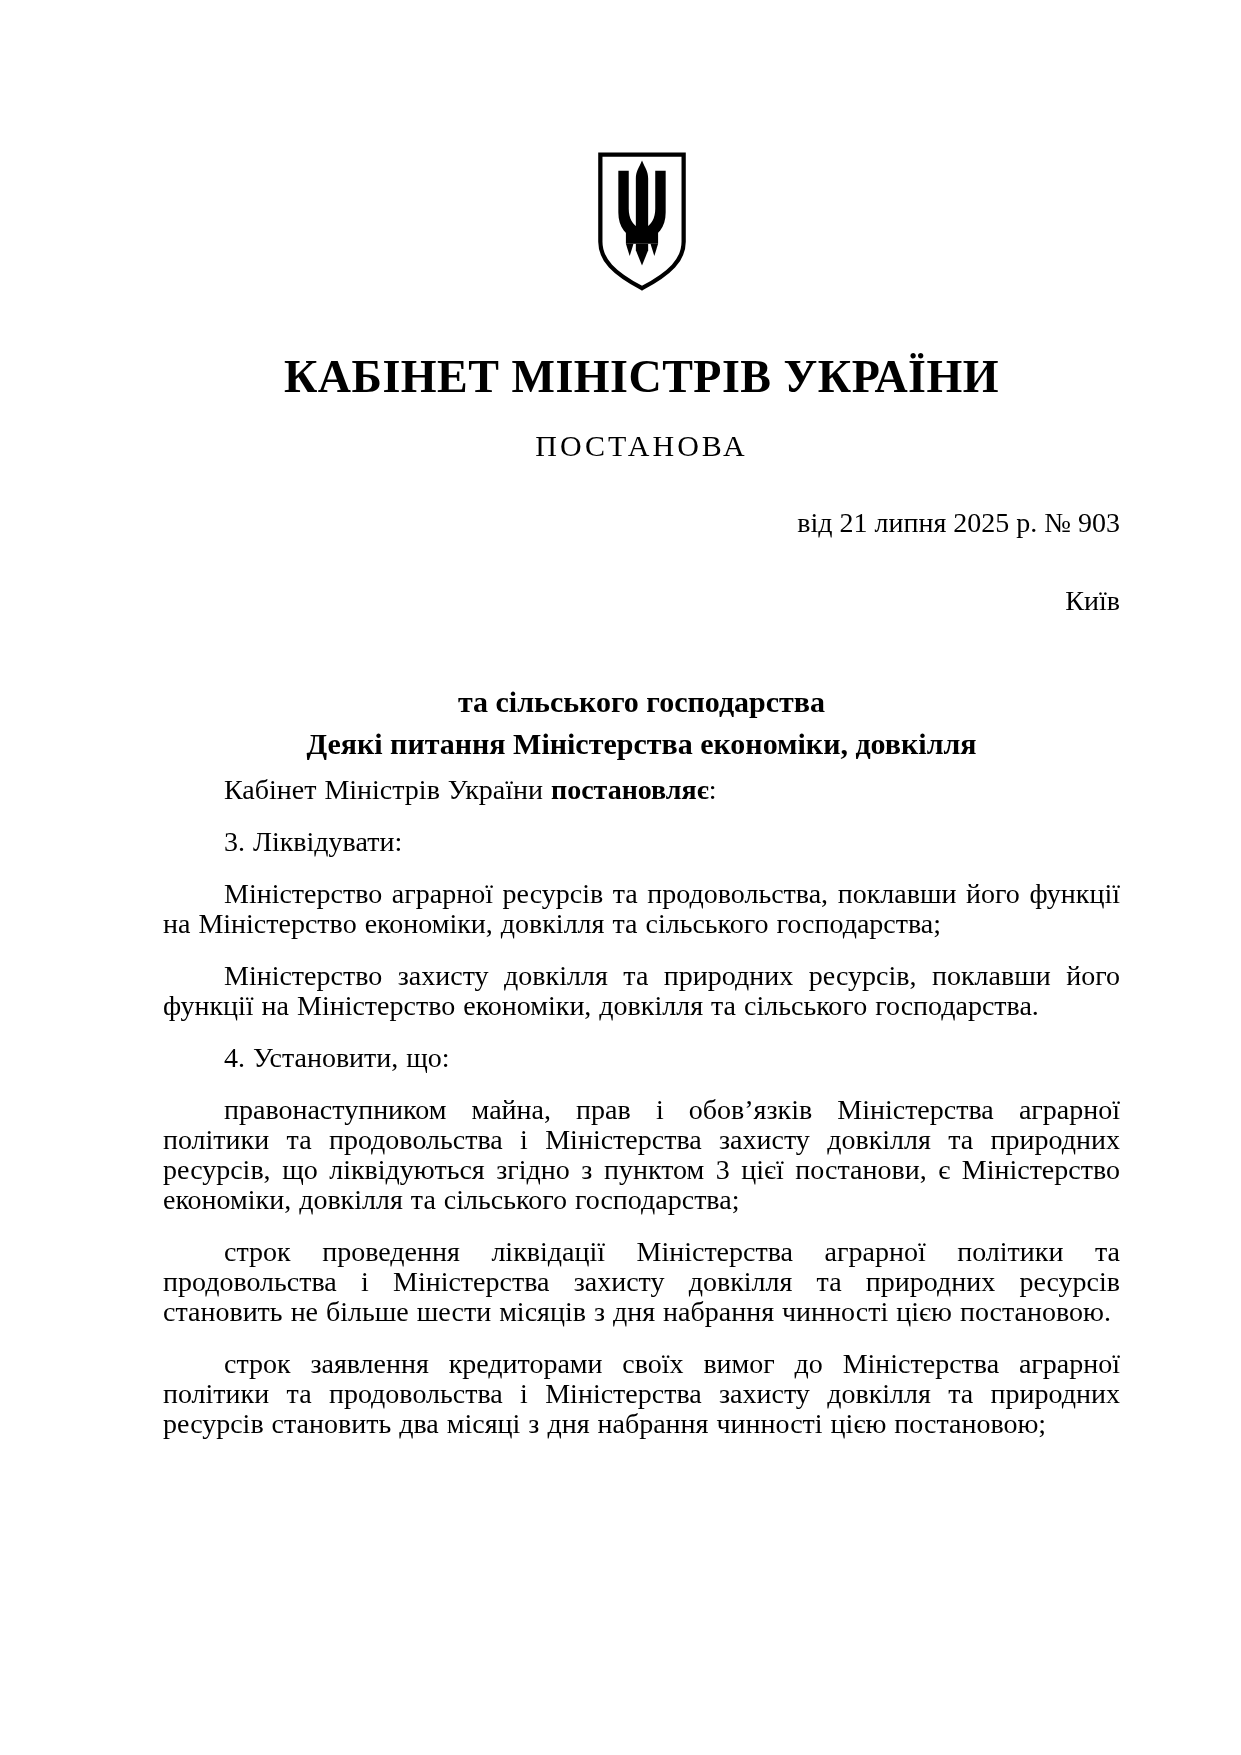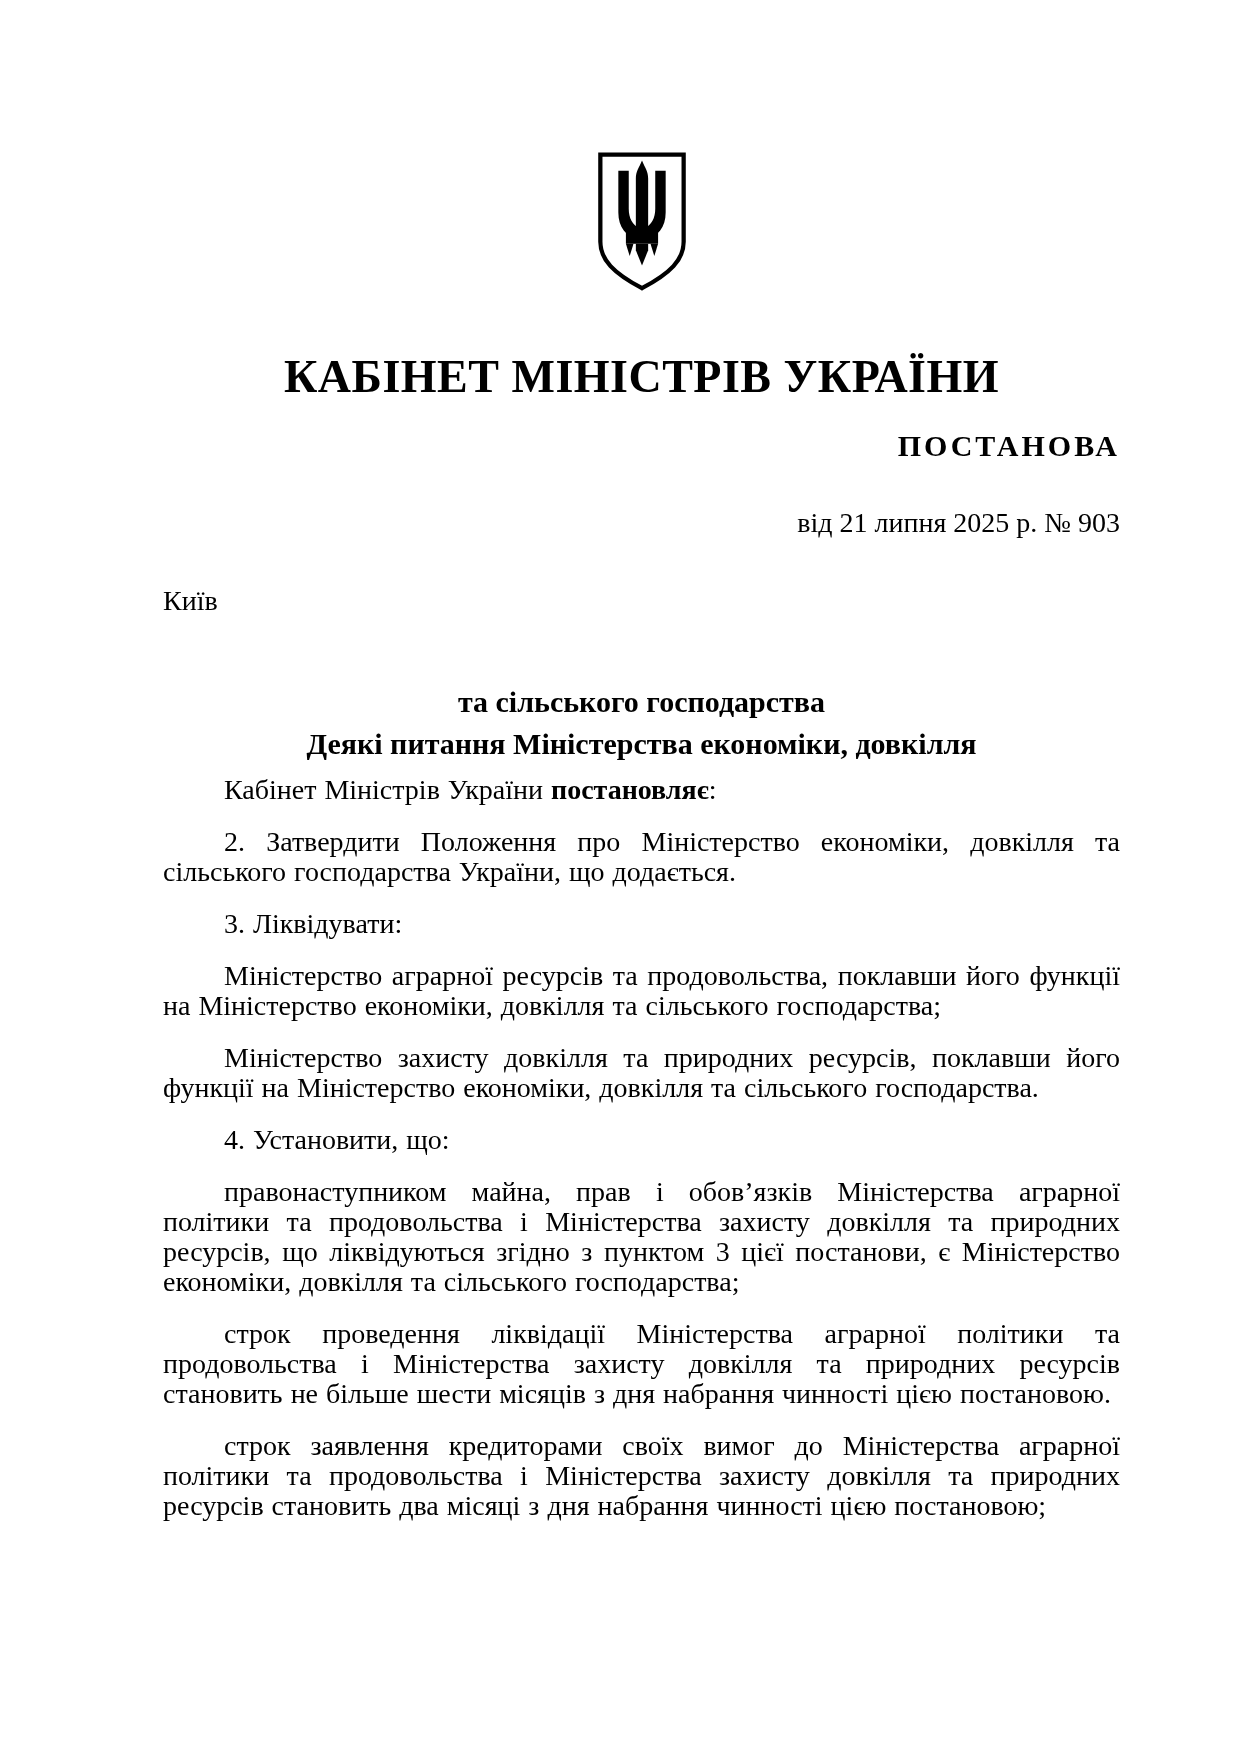--- a/index.html
+++ b/index.html
@@ -31,33 +31,33 @@
   .org-name {
     margin-top: 56px;
     text-align: center;
     font-weight: bold;
     font-size: 46px;
     line-height: 1.1;
     letter-spacing: 0.5px;
   }
   .doc-type {
     margin-top: 26px;
-    text-align: right;
-    font-weight: bold;
+    text-align: center;
+    font-weight: normal;
     font-size: 30px;
     letter-spacing: 3px;
   }
   .date-line {
     margin-top: 44px;
     text-align: right;
     font-size: 28px;
   }
   .city {
     margin-top: 46px;
-    text-align: left;
+    text-align: right;
     font-size: 28px;
   }
   .doc-title {
     margin-top: 64px;
     text-align: center;
     font-weight: bold;
     font-size: 30px;
     line-height: 42px;
   }
   .body-text {
@@ -107,21 +107,20 @@
 
     <div class="city">Київ</div>
 
     <div class="doc-title">
       <div>та сільського господарства</div>
       <div>Деякі питання Міністерства економіки, довкілля</div>
     </div>
 
     <div class="body-text">
       <p><span>Кабінет Міністрів України </span><span class="bold">постановляє</span><span>:</span></p>
-      <p>2. Затвердити Положення про Міністерство економіки, довкілля та сільського господарства України, що додається.</p>
       <p>3. Ліквідувати:</p>
       <p>Міністерство аграрної ресурсів та продовольства, поклавши його функції на Міністерство економіки, довкілля та сільського господарства;</p>
       <p>Міністерство захисту довкілля та природних ресурсів, поклавши його функції на Міністерство економіки, довкілля та сільського господарства.</p>
       <p>4. Установити, що:</p>
       <p>правонаступником майна, прав і обов’язків Міністерства аграрної політики та продовольства і Міністерства захисту довкілля та природних ресурсів, що ліквідуються згідно з пунктом 3 цієї постанови, є Міністерство економіки, довкілля та сільського господарства;</p>
       <p>строк проведення ліквідації Міністерства аграрної політики та продовольства і Міністерства захисту довкілля та природних ресурсів становить не більше шести місяців з дня набрання чинності цією постановою.</p>
       <p>строк заявлення кредиторами своїх вимог до Міністерства аграрної політики та продовольства і Міністерства захисту довкілля та природних ресурсів становить два місяці з дня набрання чинності цією постановою;</p>
     </div>
 
   </div>

